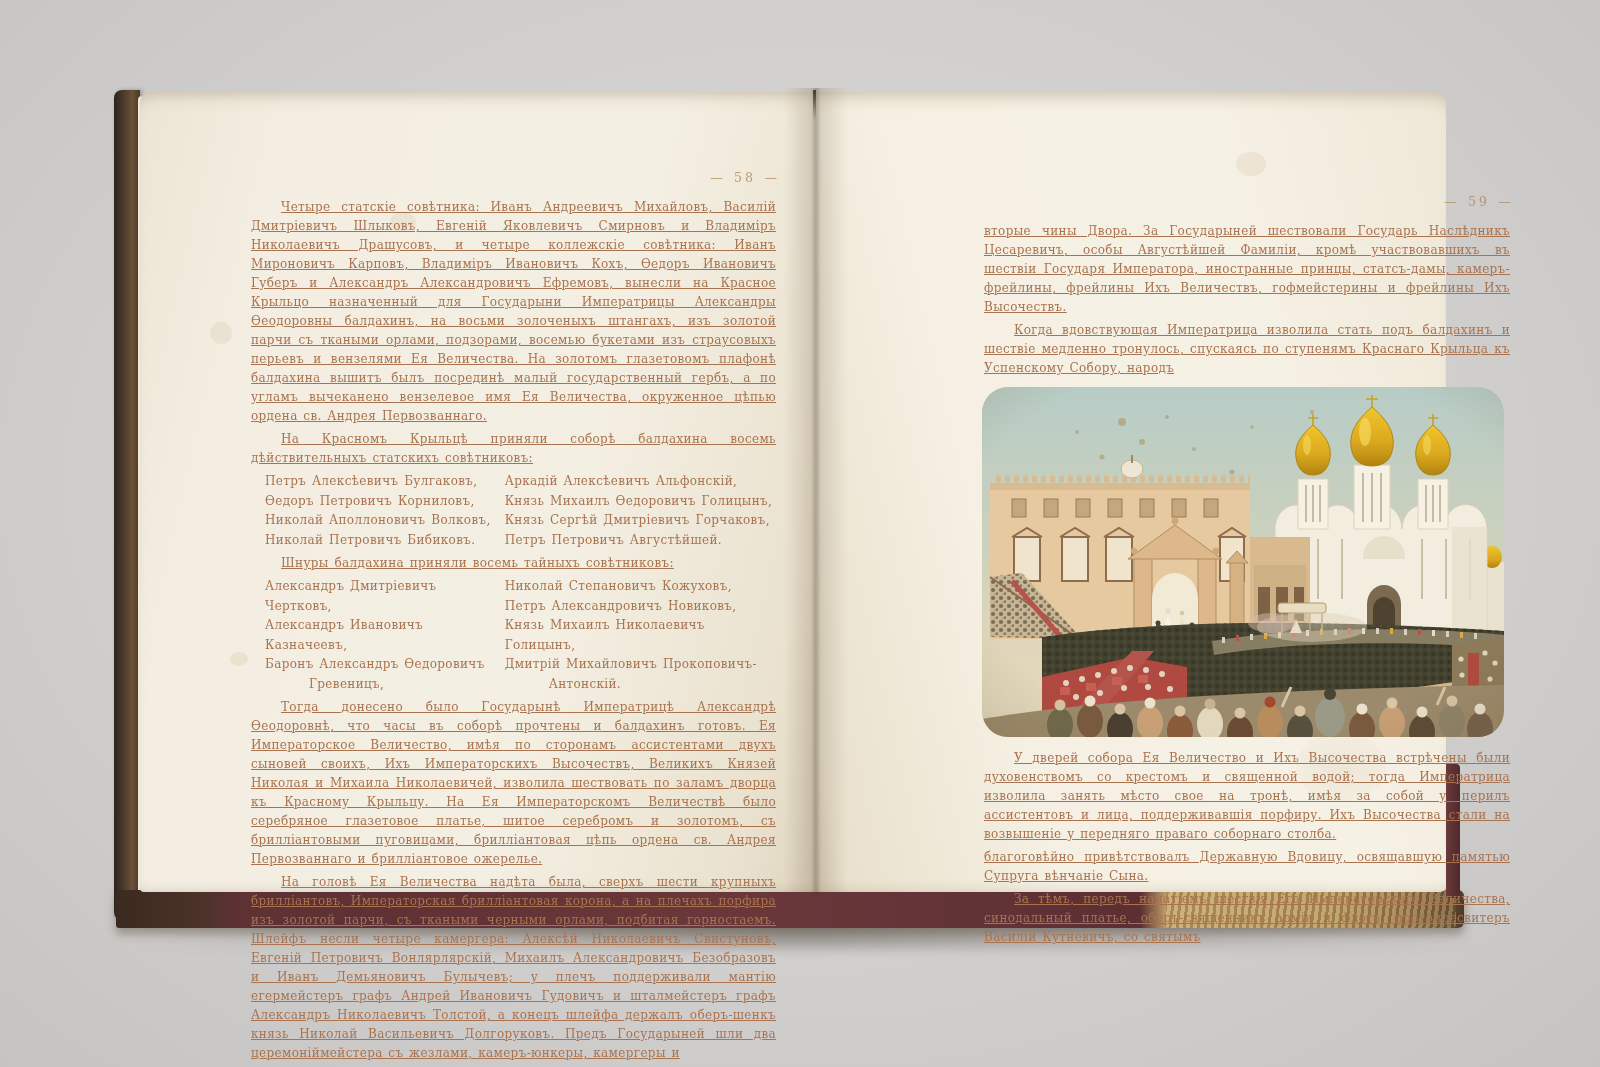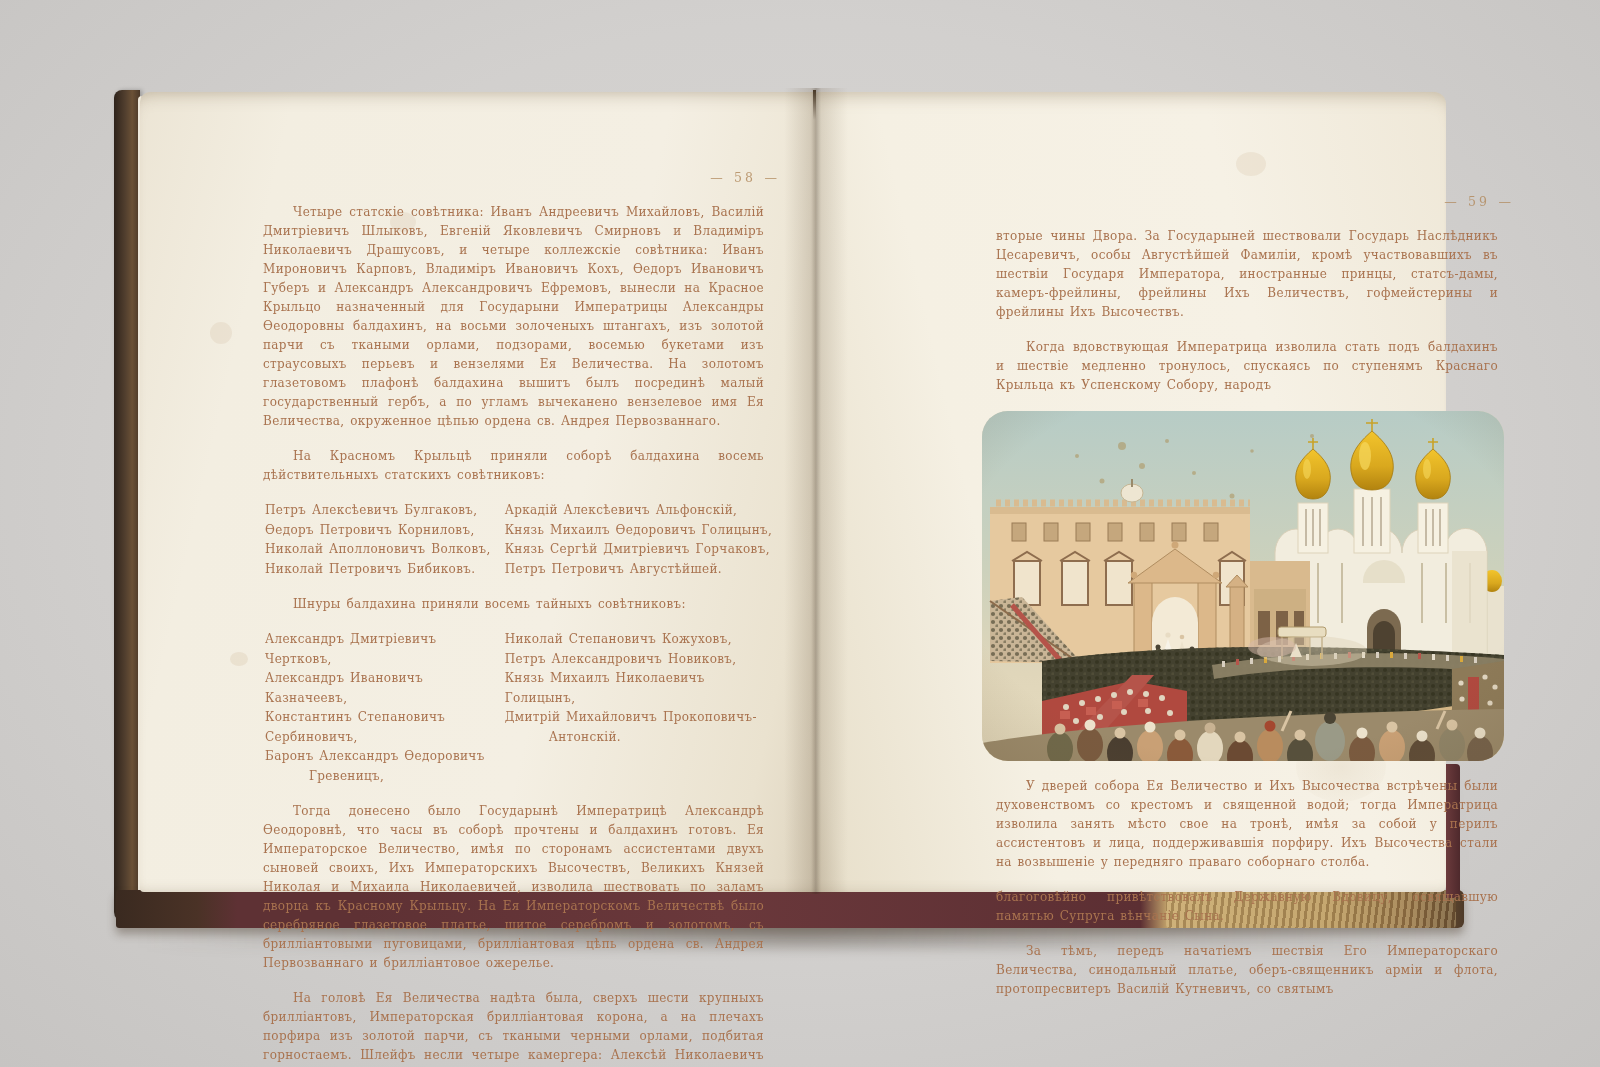--- a/index.html
+++ b/index.html
@@ -78,21 +78,21 @@
     position:absolute;color:#a9734f;
     font-size:12px;line-height:19px;letter-spacing:.35px;word-spacing:1.5px;
     text-align:justify;
   }
   .tb-left{left:107px;top:76px;width:533px;}
   .tb-right{left:164px;top:100px;width:534px;}
   .folio{
     text-align:right;color:#b38c60;letter-spacing:3px;font-size:12.5px;
     margin-bottom:11px;opacity:.85;
   }
-  .para{margin:16px;}
+  .para{margin:4px;text-decoration:underline;}
   .indent{text-indent:30px;}
   .name-columns{display:flex;margin:1px 6px 2px 0;}
   .name-columns .col1{width:47%;padding-left:18px;box-sizing:border-box;}
   .name-columns .col2{width:53%;padding-left:10px;box-sizing:border-box;}
   .name{white-space:normal;text-align:left;line-height:19.5px;}
   .hang{padding-left:44px;text-indent:-44px;}
   .plate{
     margin:9px 0 12px 2px;width:522px;height:350px;border-radius:26px;overflow:hidden;
     box-shadow:inset 0 0 34px rgba(150,120,70,.22);
     background:#e9e2cf;
@@ -131,21 +131,20 @@
           <div class="name">Князь Михаилъ Ѳедоровичъ Голицынъ,</div>
           <div class="name">Князь Сергѣй Дмитріевичъ Горчаковъ,</div>
           <div class="name">Петръ Петровичъ Августѣйшей.</div>
         </div>
       </div>
       <p class="para indent">Шнуры балдахина приняли восемь тайныхъ совѣтниковъ:</p>
       <div class="name-columns">
         <div class="col1">
           <div class="name">Александръ Дмитріевичъ Чертковъ,</div>
           <div class="name">Александръ Ивановичъ Казначеевъ,</div>
-          <div class="name">Константинъ Степановичъ Сербиновичъ,</div>
           <div class="name hang">Баронъ Александръ Ѳедоровичъ Гревеницъ,</div>
         </div>
         <div class="col2">
           <div class="name">Николай Степановичъ Кожуховъ,</div>
           <div class="name">Петръ Александровичъ Новиковъ,</div>
           <div class="name">Князь Михаилъ Николаевичъ Голицынъ,</div>
           <div class="name hang">Дмитрій Михайловичъ Прокоповичъ-Антонскій.</div>
         </div>
       </div>
       <p class="para indent">Тогда донесено было Государынѣ Императрицѣ Александрѣ Ѳеодоровнѣ, что часы въ соборѣ прочтены и балдахинъ готовъ. Ея Императорское Величество, имѣя по сторонамъ ассистентами двухъ сыновей своихъ, Ихъ Императорскихъ Высочествъ, Великихъ Князей Николая и Михаила Николаевичей, изволила шествовать по заламъ дворца къ Красному Крыльцу. На Ея Императорскомъ Величествѣ было серебряное глазетовое платье, шитое серебромъ и золотомъ, съ брилліантовыми пуговицами, брилліантовая цѣпь ордена св. Андрея Первозваннаго и брилліантовое ожерелье.</p>

